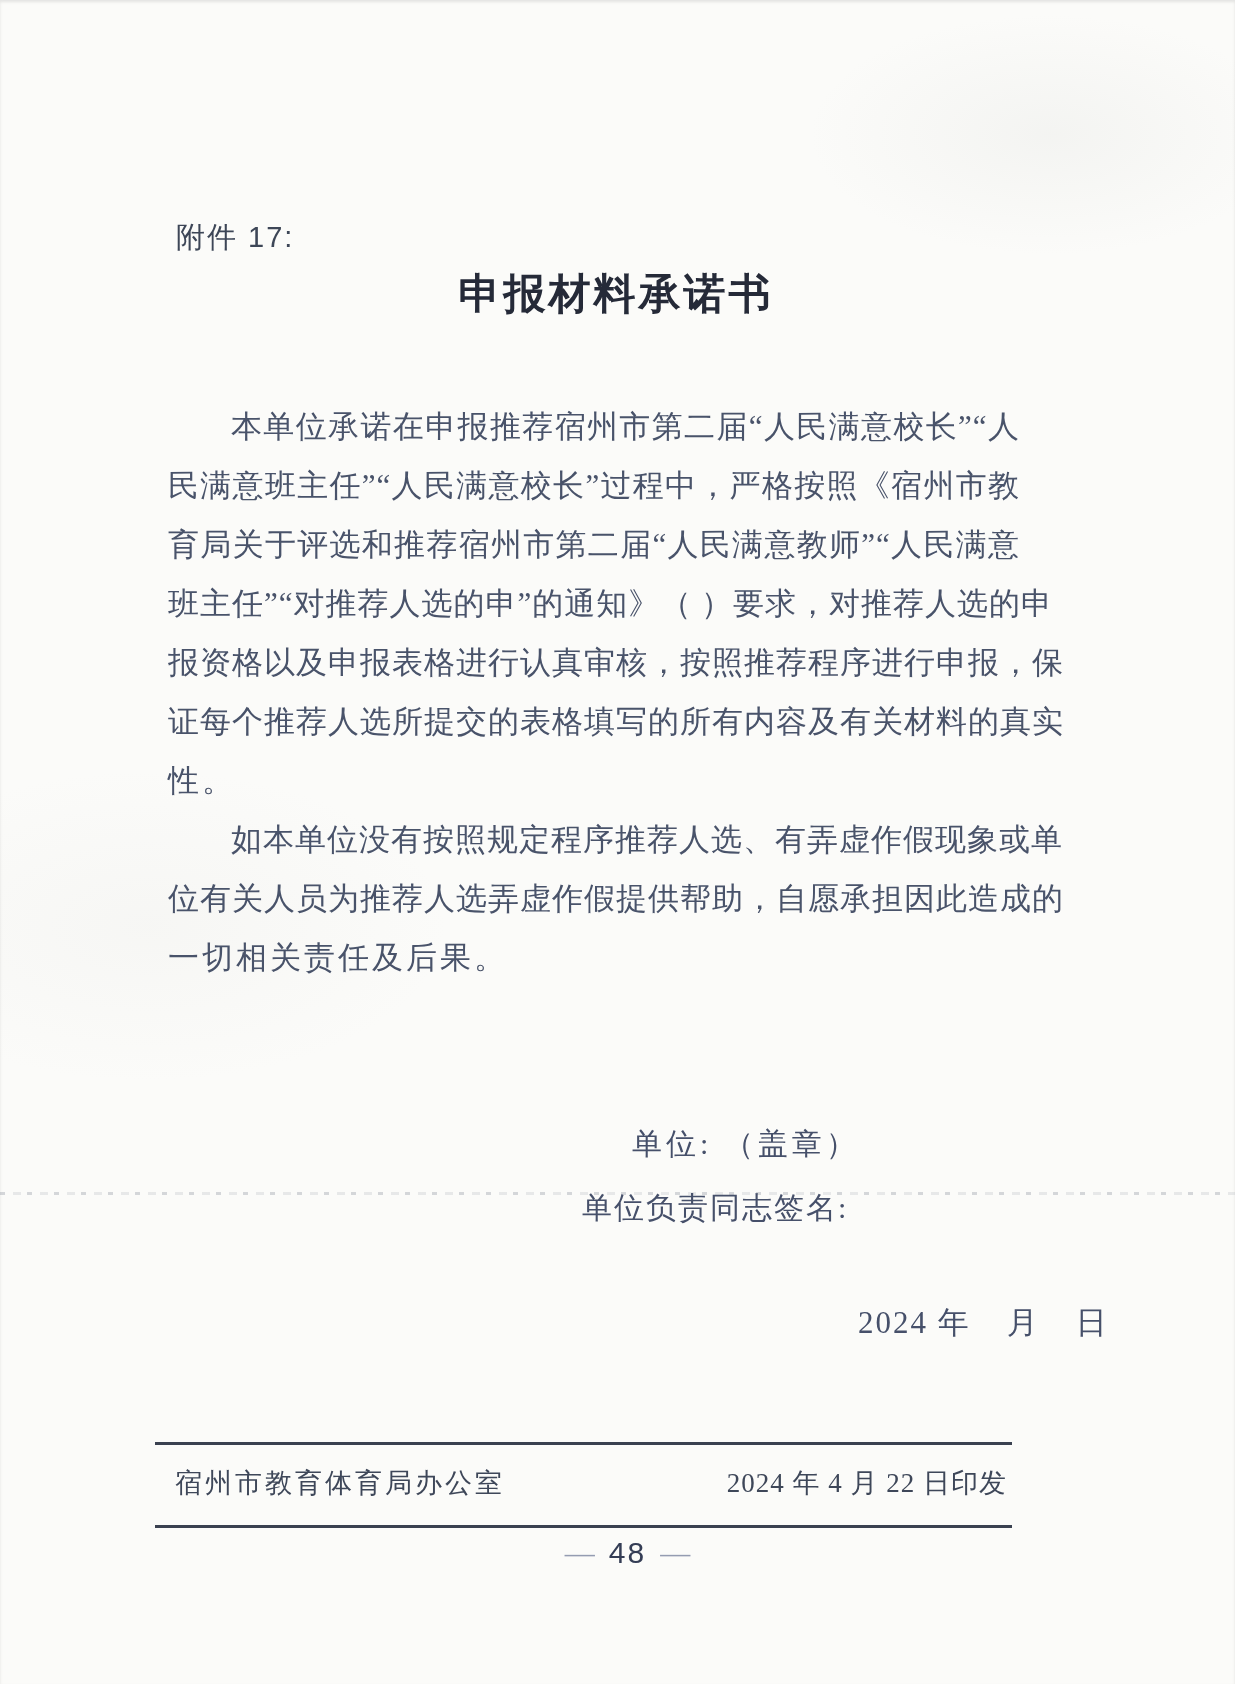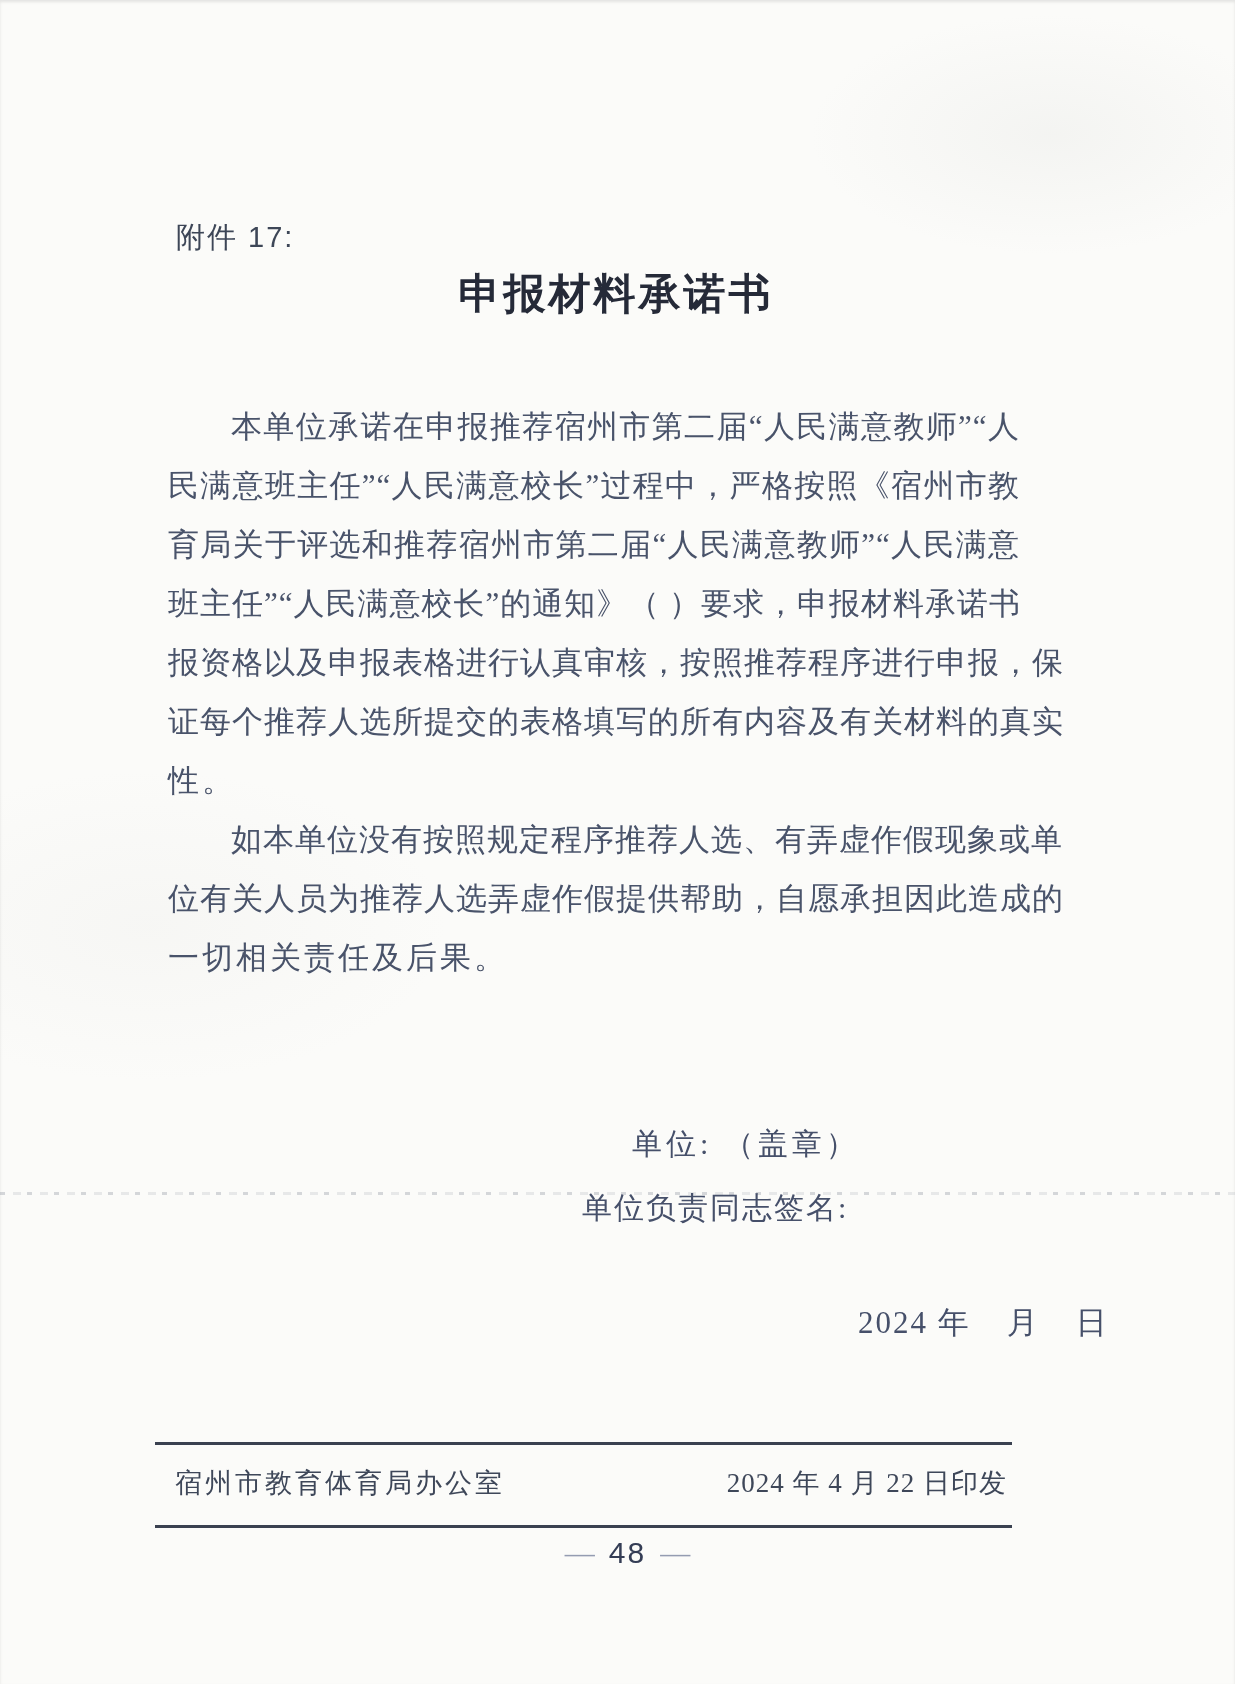--- a/index.html
+++ b/index.html
@@ -89,24 +89,24 @@
 </head>
 <body>
 
 <div class="page">
 
   <div class="attach-label">附件 17:</div>
 
   <div class="doc-title">申报材料承诺书</div>
 
   <div class="body-block">
-    <div class="bodyline indent">本单位承诺在申报推荐宿州市第二届“人民满意教师”“人</div>
+    <div class="bodyline indent">本单位承诺在申报推荐宿州市第二届“人民满意校长”“人</div>
     <div class="bodyline">民满意班主任”“人民满意校长”过程中，严格按照《宿州市教</div>
     <div class="bodyline">育局关于评选和推荐宿州市第二届“人民满意教师”“人民满意</div>
-    <div class="bodyline">班主任”“人民满意校长”的通知》（ ）要求，申报材料承诺书</div>
+    <div class="bodyline">班主任”“对推荐人选的申”的通知》（ ）要求，对推荐人选的申</div>
     <div class="bodyline">报资格以及申报表格进行认真审核，按照推荐程序进行申报，保</div>
     <div class="bodyline">证每个推荐人选所提交的表格填写的所有内容及有关材料的真实</div>
     <div class="bodyline lastline">性。</div>
     <div class="bodyline indent">如本单位没有按照规定程序推荐人选、有弄虚作假现象或单</div>
     <div class="bodyline">位有关人员为推荐人选弄虚作假提供帮助，自愿承担因此造成的</div>
     <div class="bodyline lastline">一切相关责任及后果。</div>
   </div>
 
   <div class="sig-unit">单位: （盖章）</div>
 

